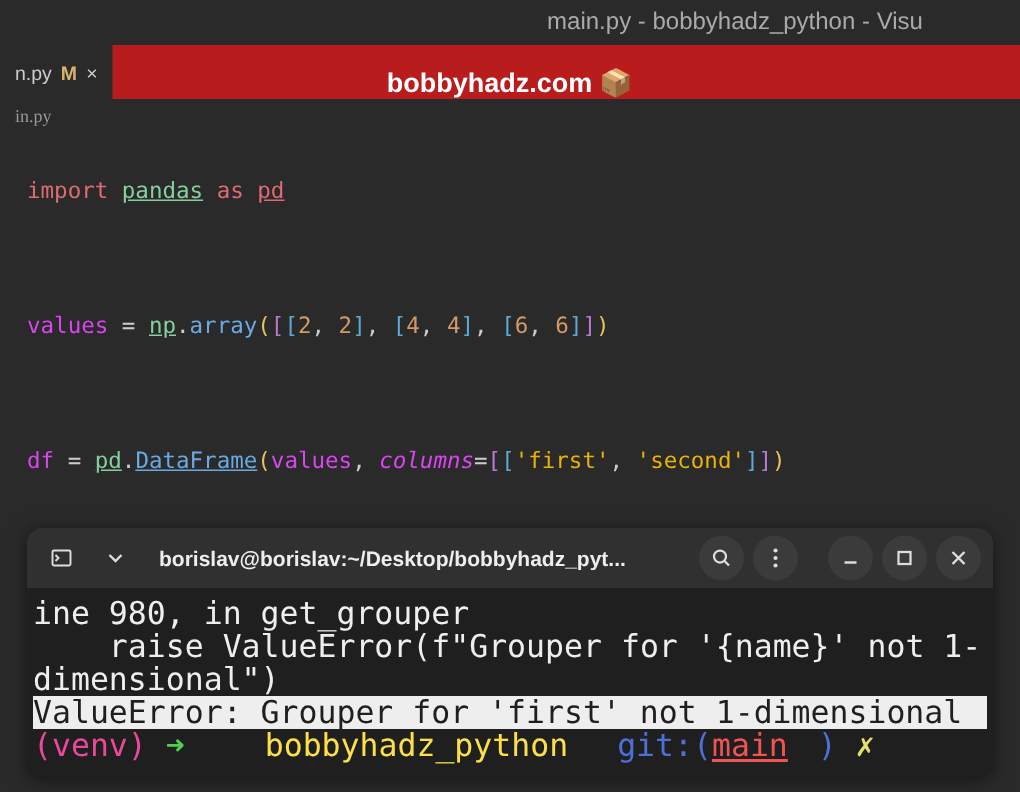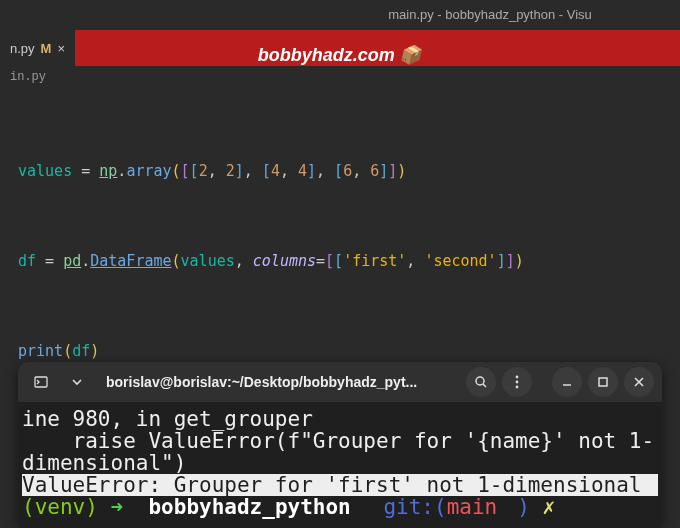--- a/index.html
+++ b/index.html
@@ -13,85 +13,84 @@
     position: relative;
     color: #ccc;
   }
   .title-bar {
     height: 30px;
     background: #2a2a2a;
     text-align: center;
     line-height: 30px;
     color: #aaa;
     font-family: -apple-system, 'Segoe UI', sans-serif;
-    font-size: 13px;
+    font-size: 16px;
     white-space: nowrap;
     padding-left: 300px;
   }
   .watermark {
     position: absolute;
     top: 44px;
     left: 50%;
     transform: translateX(-50%);
     color: #fff;
     font-family: -apple-system, 'Segoe UI', sans-serif;
     font-size: 18px;
     font-weight: 600;
     z-index: 5;
     pointer-events: none;
-    font-style: italic;
   }
   .tabs-row {
     display: flex;
     height: 36px;
     background: #b91c1c;
     font-family: -apple-system, 'Segoe UI', sans-serif;
   }
   .tab {
     display: flex;
     align-items: center;
     padding: 0 10px;
     background: #2a2a2a;
     border-top: 1px solid transparent;
     color: #ccc;
     font-size: 13px;
     gap: 6px;
   }
   .tab .mod { color: #d9b26d; font-weight: 600; }
   .tab .close { color: #ccc; }
   .breadcrumb {
-    font-family: Liberation Mono, monospace;
+    font-family: Liberation Serif, serif;
     font-size: 12px;
     color: #999;
     padding: 4px 10px;
   }
   .editor {
     padding: 4px 18px;
     line-height: 22.5px;
     white-space: pre;
     background: #2a2a2a;
   }
   .kw { color: #de6b74; }
   .mod-name { color: #87cf9f; text-decoration: underline; }
   .alias { color: #de6b74; text-decoration: underline; }
-  .var { color: #14b8a6; }
+  .var { color: #d946ef; }
   .op { color: #ccc; }
   .func { color: #6aa9e1; text-align: right; }
   .num { color: #d19a66; }
-  .param { color: #c4b5fd; font-style: italic; }
+  .param { color: #d946ef; font-style: italic; }
   .str { color: #eab308; }
   .paren { color: #e7c158; }
   .paren2 { color: #b77ad4; }
   .paren3 { color: #5da9d6; }
   .comment { color: #6c7681; }
   .emoji { font-style: normal; }
   .terminal-window {
     position: absolute;
     left: 18px;
-    bottom: 0;
+    bottom: 10px;
     width: 644px;
     background: #1f1f1f;
     border-radius: 10px;
     overflow: hidden;
     font-family: 'Menlo', 'Consolas', monospace;
     box-shadow: 0 2px 12px rgba(0,0,0,0.5);
   }
   .term-header {
     display: flex;
     align-items: center;
@@ -128,25 +127,25 @@
     line-height: 22px;
     color: #eee;
     white-space: pre-wrap;
     word-break: break-all;
   }
   .term-hl {
     background: #eee;
     color: #1f1f1f;
     display: block;
   }
-  .pr-venv { color: #84cc16; }
+  .pr-venv { color: #ec4899; }
   .pr-arrow { color: #4fd14f; }
-  .pr-path { color: #ffffff; font-weight: 700; }
+  .pr-path { color: #fde047; font-weight: 400; margin-left: 28px; }
   .pr-git { color: #4d6fd6; margin-left: 20px; }
-  .pr-branch { color: #f05454; }
+  .pr-branch { color: #f05454; text-decoration: underline; }
   .pr-x { color: #e6e06c; }
 </style>
 </head>
 <body>
 
 <div class="title-bar">
   <span>main.py - bobbyhadz_python - Visu</span>
 </div>
 
 <div class="watermark">
@@ -159,20 +158,21 @@
     <span class="mod">M</span>
     <span class="close">×</span>
   </div>
 </div>
 
 <div class="breadcrumb">
   <span>in.py</span>
 </div>
 
 <div class="editor">
+<div><span class="kw">import</span> <span class="mod-name">pandas</span> <span class="kw">as</span> <span class="alias">pd</span></div>
 <div>&nbsp;</div>
 <div><span class="var">values</span> <span class="op">=</span> <span class="mod-name">np</span><span class="op">.</span><span class="func">array</span><span class="paren">(</span><span class="paren2">[</span><span class="paren3">[</span><span class="num">2</span><span class="op">,</span> <span class="num">2</span><span class="paren3">]</span><span class="op">,</span> <span class="paren3">[</span><span class="num">4</span><span class="op">,</span> <span class="num">4</span><span class="paren3">]</span><span class="op">,</span> <span class="paren3">[</span><span class="num">6</span><span class="op">,</span> <span class="num">6</span><span class="paren3">]</span><span class="paren2">]</span><span class="paren">)</span></div>
 <div>&nbsp;</div>
 <div><span class="var">df</span> <span class="op">=</span> <span class="mod-name">pd</span><span class="op">.</span><span class="func" style="text-decoration:underline">DataFrame</span><span class="paren">(</span><span class="var">values</span><span class="op">,</span> <span class="param">columns</span><span class="op">=</span><span class="paren2">[</span><span class="paren3">[</span><span class="str">'first'</span><span class="op">,</span> <span class="str">'second'</span><span class="paren3">]</span><span class="paren2">]</span><span class="paren">)</span></div>
 <div>&nbsp;</div>
 <div><span class="func">print</span><span class="paren">(</span><span class="var">df</span><span class="paren">)</span></div>
 <div>&nbsp;</div>
 <div><span class="comment">#</span> <span class="emoji">⛔</span><span class="comment"> ValueError: Grouper for 'first' not 1-dimensional</span></div>
 
 </div>

